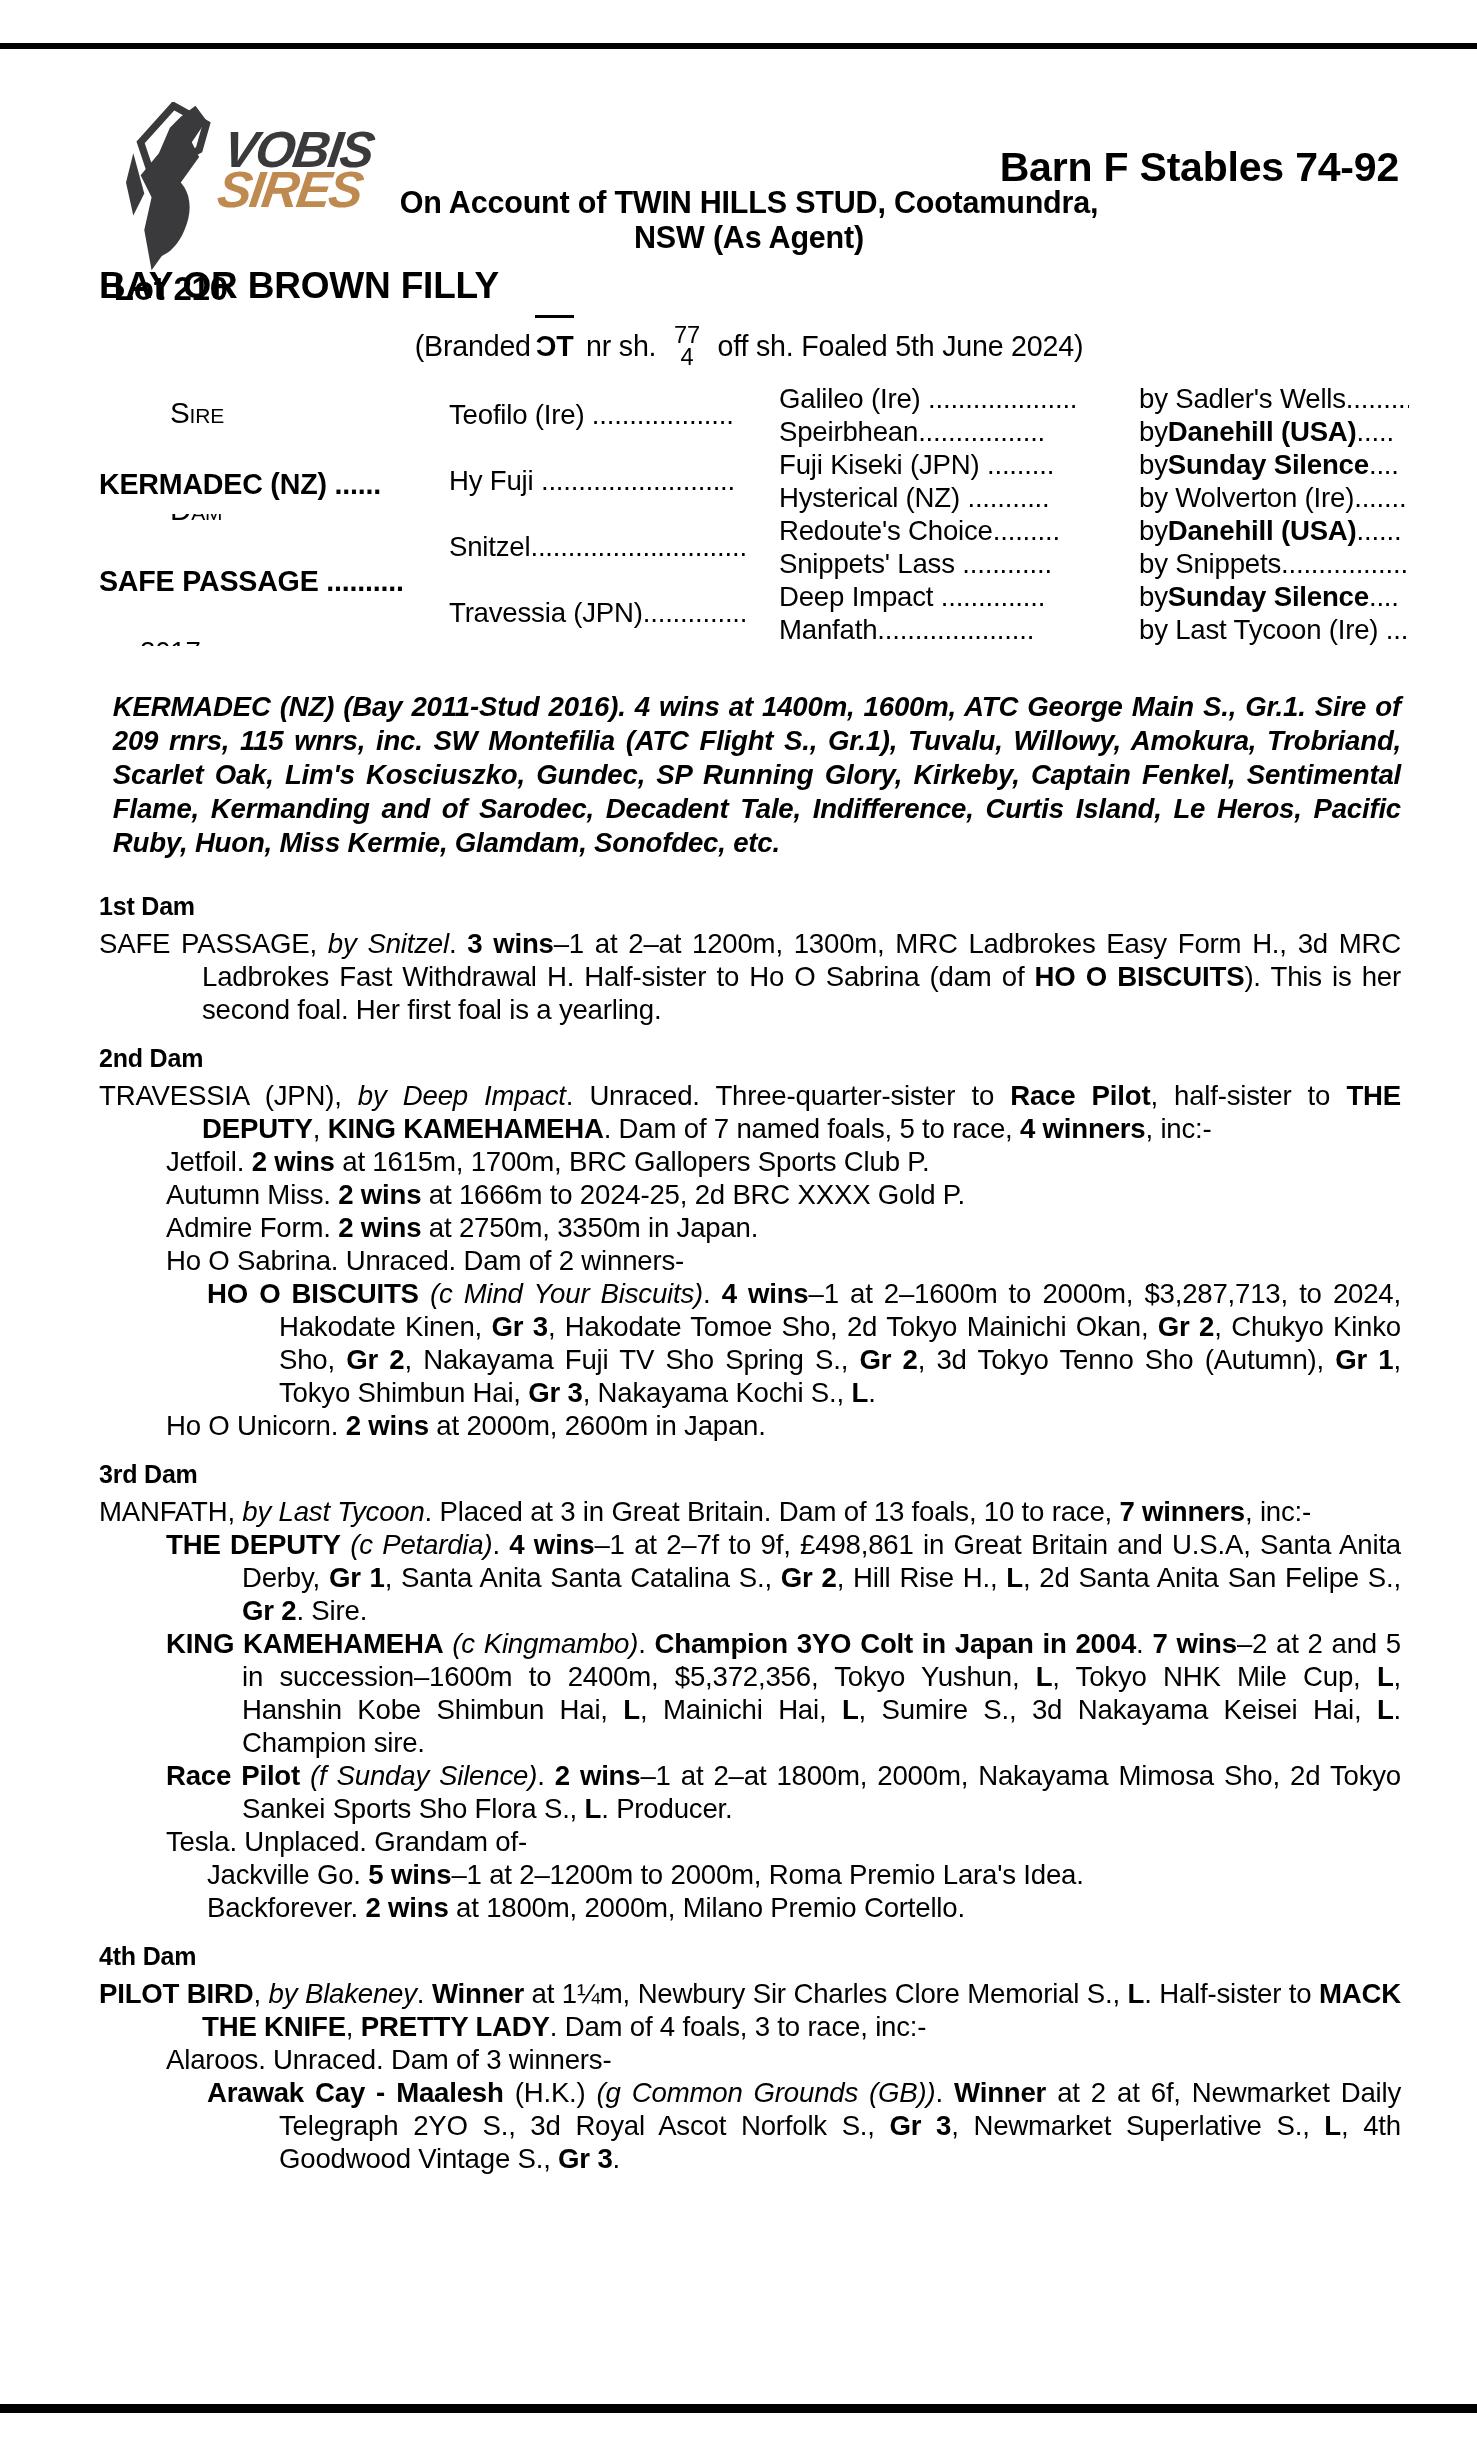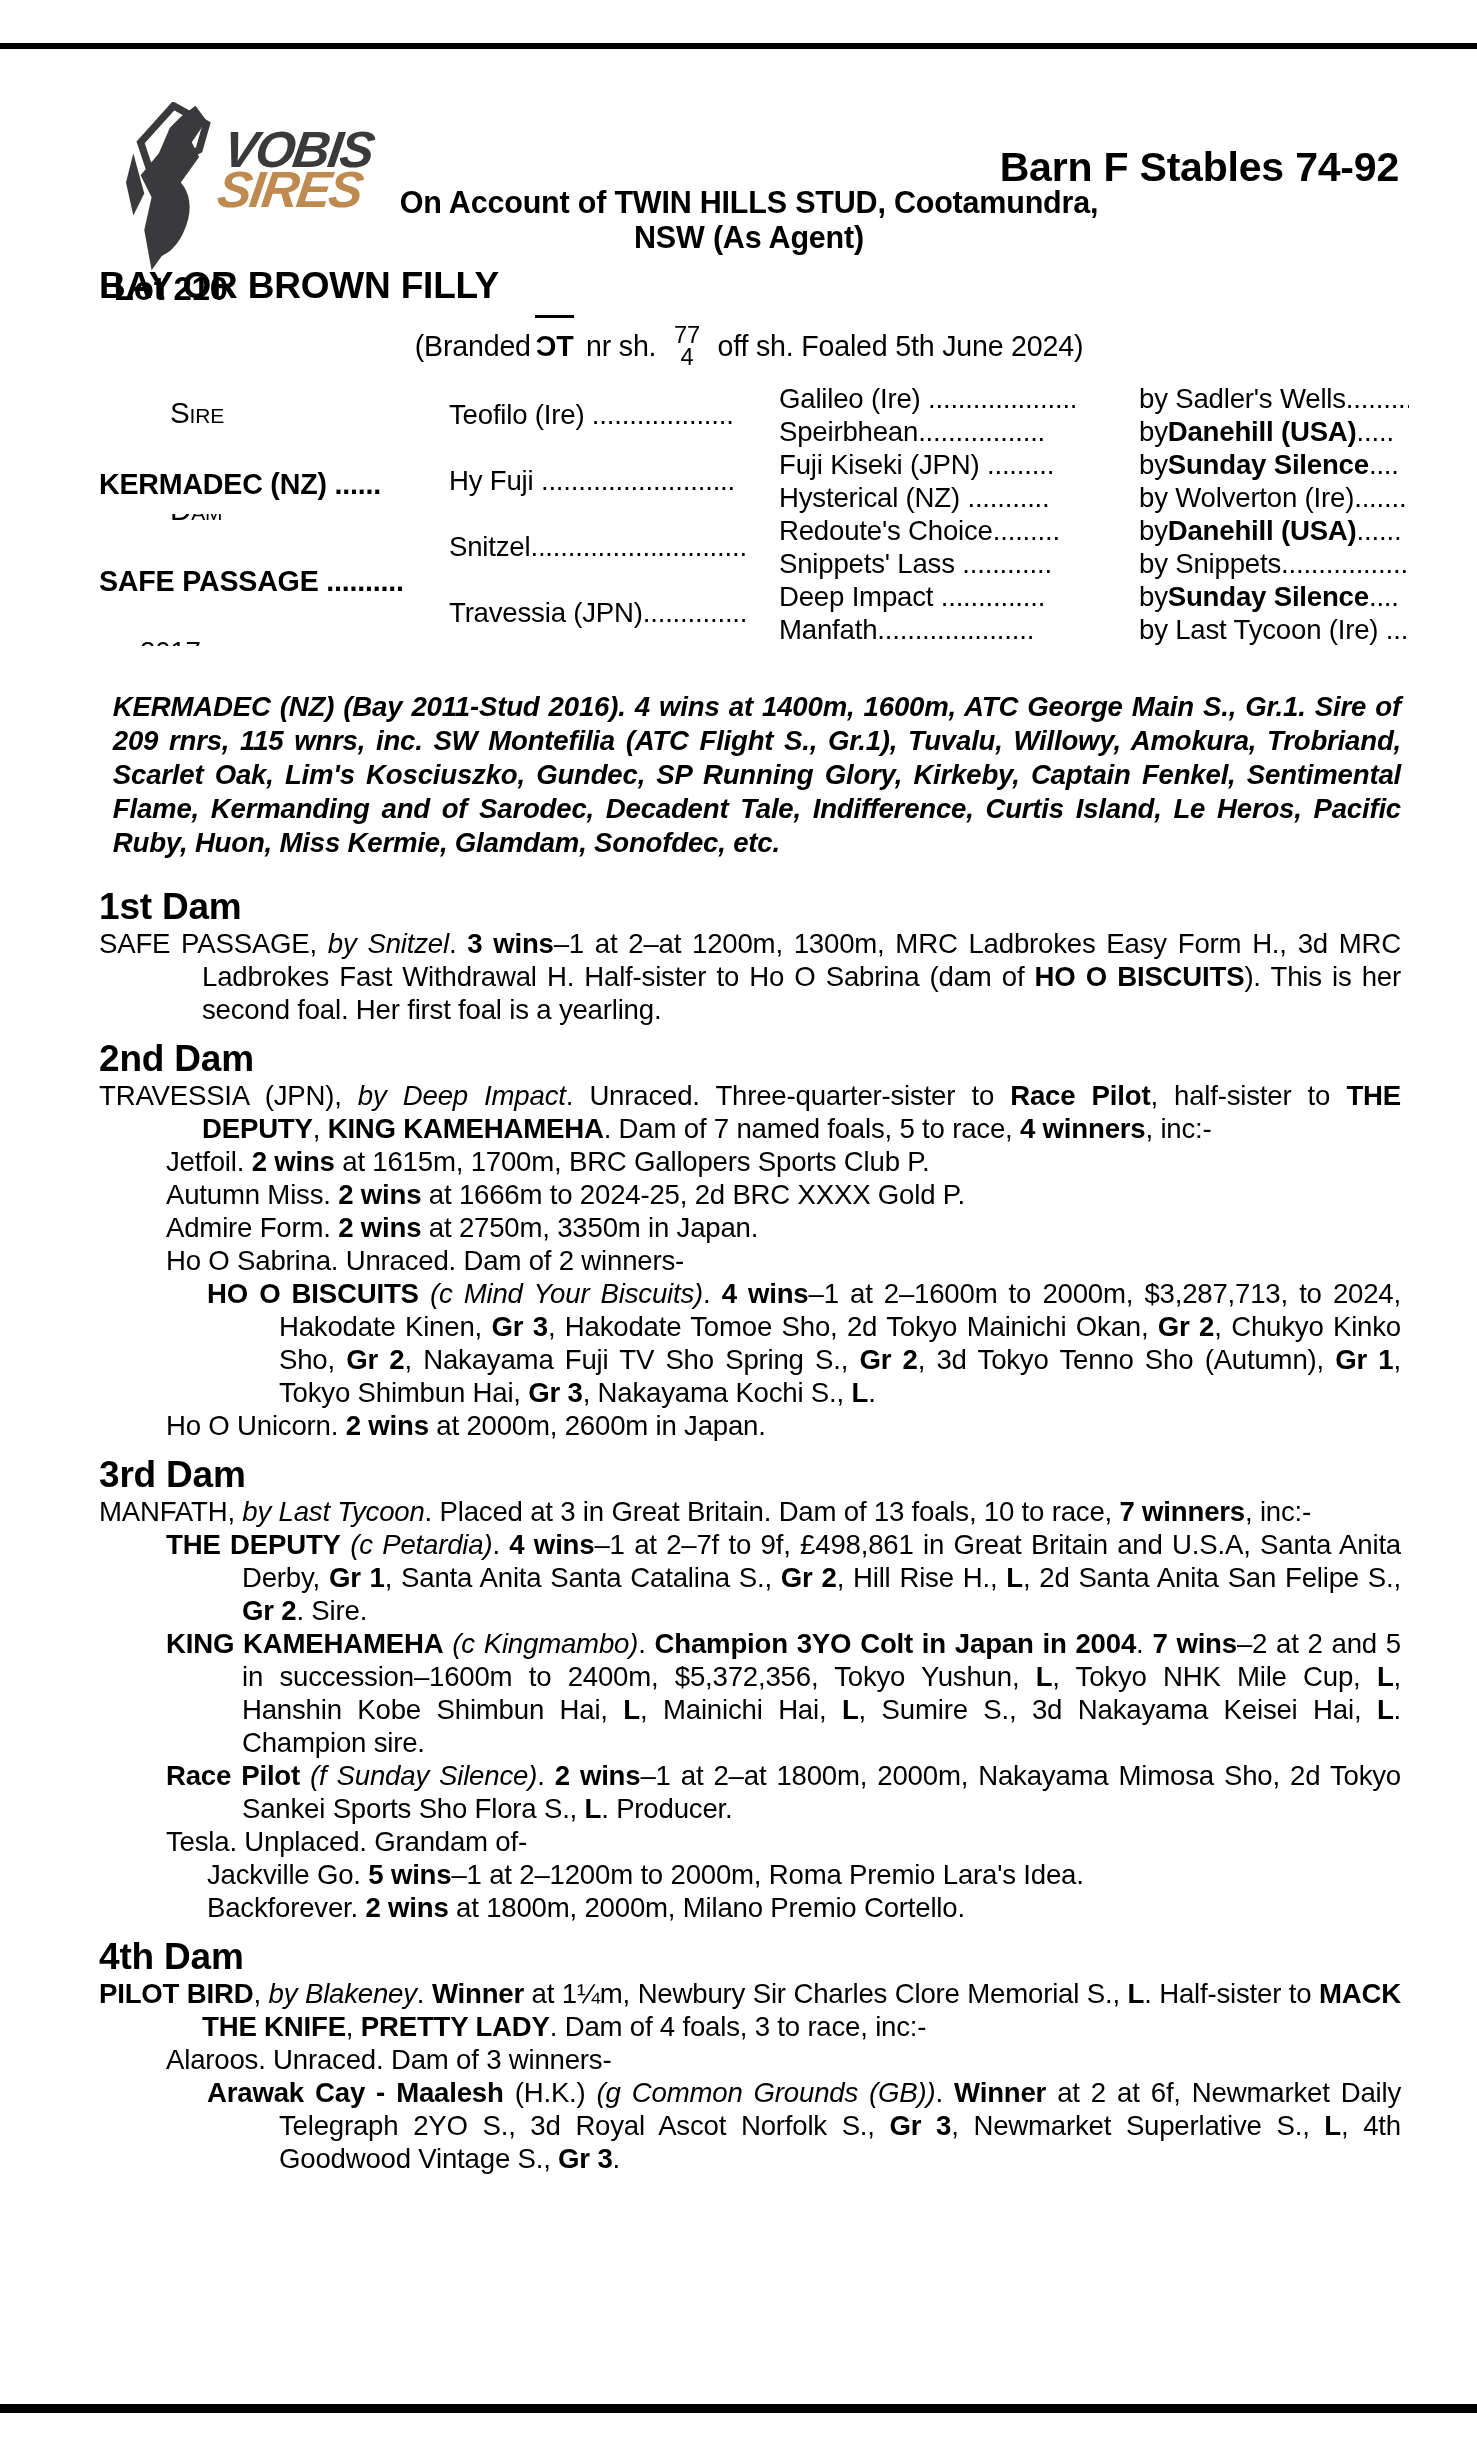--- a/index.html
+++ b/index.html
@@ -38,21 +38,21 @@
   .ped .nameblock{flex-direction:column;align-items:flex-start;justify-content:center;gap:38px;}
   .ped .caps{font-variant:small-caps;font-size:29.6px;padding-left:71px;}
   .ped .pname{font-weight:bold;font-size:28.6px;}
   .ped .year{padding-left:41px;}
 
   
   .bodytext{position:absolute;left:99px;top:662px;width:1302px;font-size:27.6px;line-height:33px;}
   .sirepara{font-weight:bold;font-style:italic;text-align:justify;padding-left:13.8px;line-height:34px;}
   .b{font-weight:bold;}
   .i{font-style:italic;}
-  h3.damhead{font-size:37px;line-height:39px;margin:12.8px 0 1px 0;font-weight:bold;}
+  h3.damhead{font-size:25px;line-height:39px;margin:12.8px 0 1px 0;font-weight:bold;}
   .para{margin:0;text-align:justify;}
   .para.l0{padding-left:103px;text-indent:-103px;}
   .para.l1{padding-left:143px;text-indent:-76px;}
   .para.l2{padding-left:180px;text-indent:-72px;}
 </style>
 </head>
 <body>
 
 <div class="page">
   <div class="rule top"></div>

